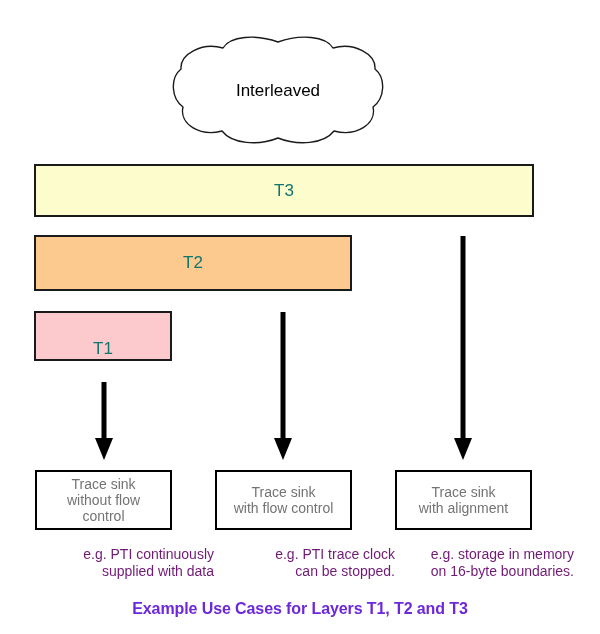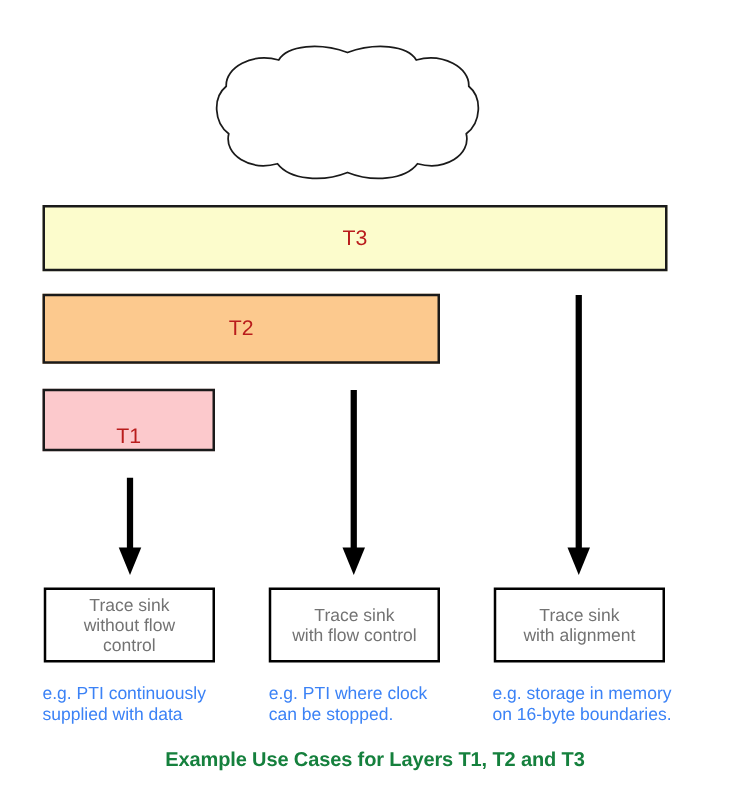--- a/index.html
+++ b/index.html
@@ -49,21 +49,21 @@
 
   
   .bar {
     position: absolute;
     box-sizing: border-box;
     border: 2px solid #1a1a1a;
     display: flex;
     align-items: center;
     justify-content: center;
     font-size: 17px;
-    color: #b91c1c;
+    color: #0f766e;
   }
   .bar-t3 { left: 34px; top: 164px; width: 500px; height: 53px; }
   .bar-t2 { left: 34px; top: 235px; width: 318px; height: 56px; }
   .bar-t1 { left: 34px; top: 311px; width: 138px; height: 50px; align-items: flex-end; }
 
   
   .arrow {
     position: absolute;
     width: 26px;
   }
@@ -92,38 +92,38 @@
   .sink-2 { left: 215px; width: 137px; }
   .sink-3 { left: 395px; width: 137px; }
 
   
   .eg {
     position: absolute;
     top: 546px;
     width: 180px;
     font-size: 14px;
     line-height: 17px;
-    color: #3b82f6;
-    text-align: left;
+    color: #701a75;
+    text-align: right;
     white-space: pre-line;
   }
   .eg-1 { left: 34px; }
   .eg-2 { left: 215px; }
   .eg-3 { left: 394px; }
 
   
   .caption {
     position: absolute;
     left: 0;
     top: 600px;
     width: 600px;
     text-align: center;
     font-size: 16px;
     font-weight: bold;
-    color: #15803d;
+    color: #6d28d9;
     letter-spacing: -0.1px;
   }
 </style>
 </head>
 <body>
 
 <div id="stage">
 
   <div class="cloud-wrap">
     <svg width="212" height="108" viewBox="0 0 212 108" xmlns="http://www.w3.org/2000/svg">
@@ -133,20 +133,21 @@
                C 214 42 213 62 201 71
                C 205 88 184 101 162 95
                C 152 108 126 110 106 102
                C 86 110 60 108 50 95
                C 28 101 7 88 11 71
                C -1 62 -2 42 9 33
                C 8 18 30 6 51 12
                C 58 0 84 -2 106 6 Z" fill="#ffffff" stroke="#1a1a1a" stroke-width="1.4" stroke-linejoin="round"></path>
     </svg>
     <div class="cloud-text">
+      <span>Interleaved</span>
     </div>
   </div>
 
   <div class="bar bar-t3" style="background:#FCFCCC;">
     <span>T3</span>
   </div>
   <div class="bar bar-t2" style="background:#FCC98E;">
     <span>T2</span>
   </div>
   <div class="bar bar-t1" style="background:#FCC9CC;">
@@ -181,20 +182,20 @@
     <span style="white-space:pre-line">Trace sink
 with flow control</span>
   </div>
   <div class="sink sink-3">
     <span style="white-space:pre-line">Trace sink
 with alignment</span>
   </div>
 
   <div class="eg eg-1">e.g. PTI continuously
 supplied with data</div>
-  <div class="eg eg-2">e.g. PTI where clock
+  <div class="eg eg-2">e.g. PTI trace clock
 can be stopped.</div>
   <div class="eg eg-3">e.g. storage in memory
 on 16-byte boundaries.</div>
 
   <div class="caption">Example Use Cases for Layers T1, T2 and T3</div>
 
 </div>
 
 </body></html>

